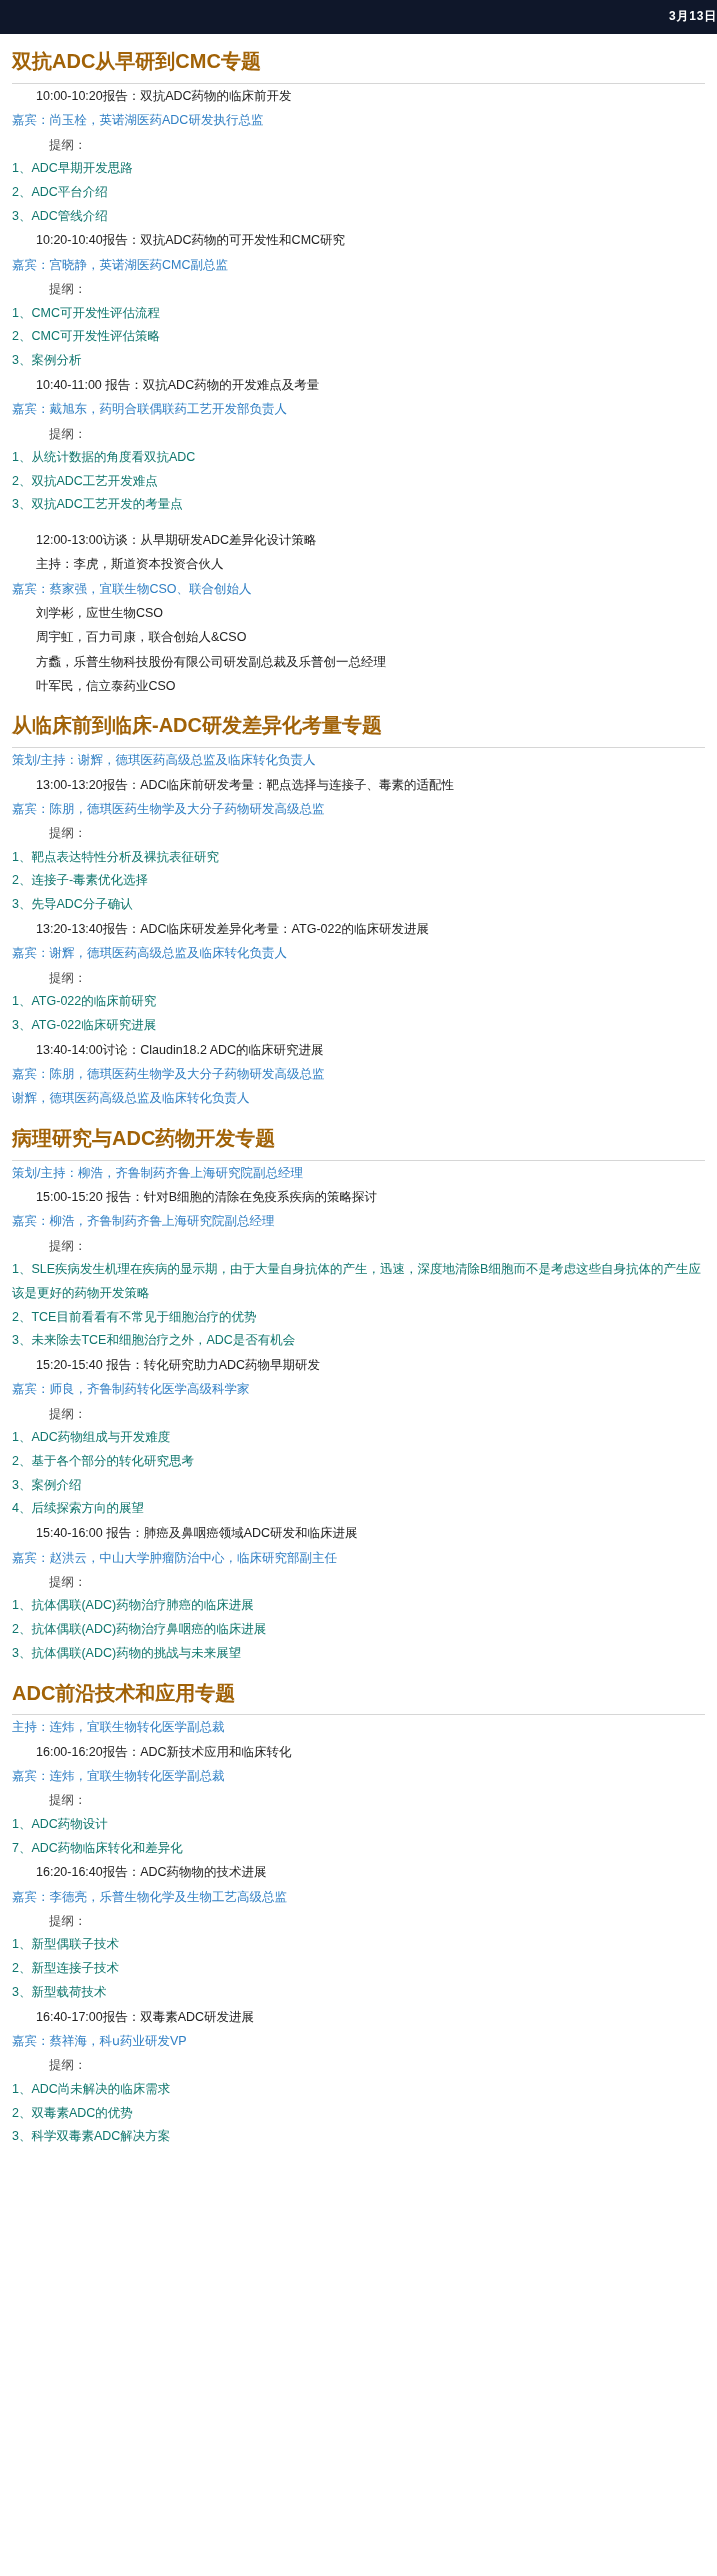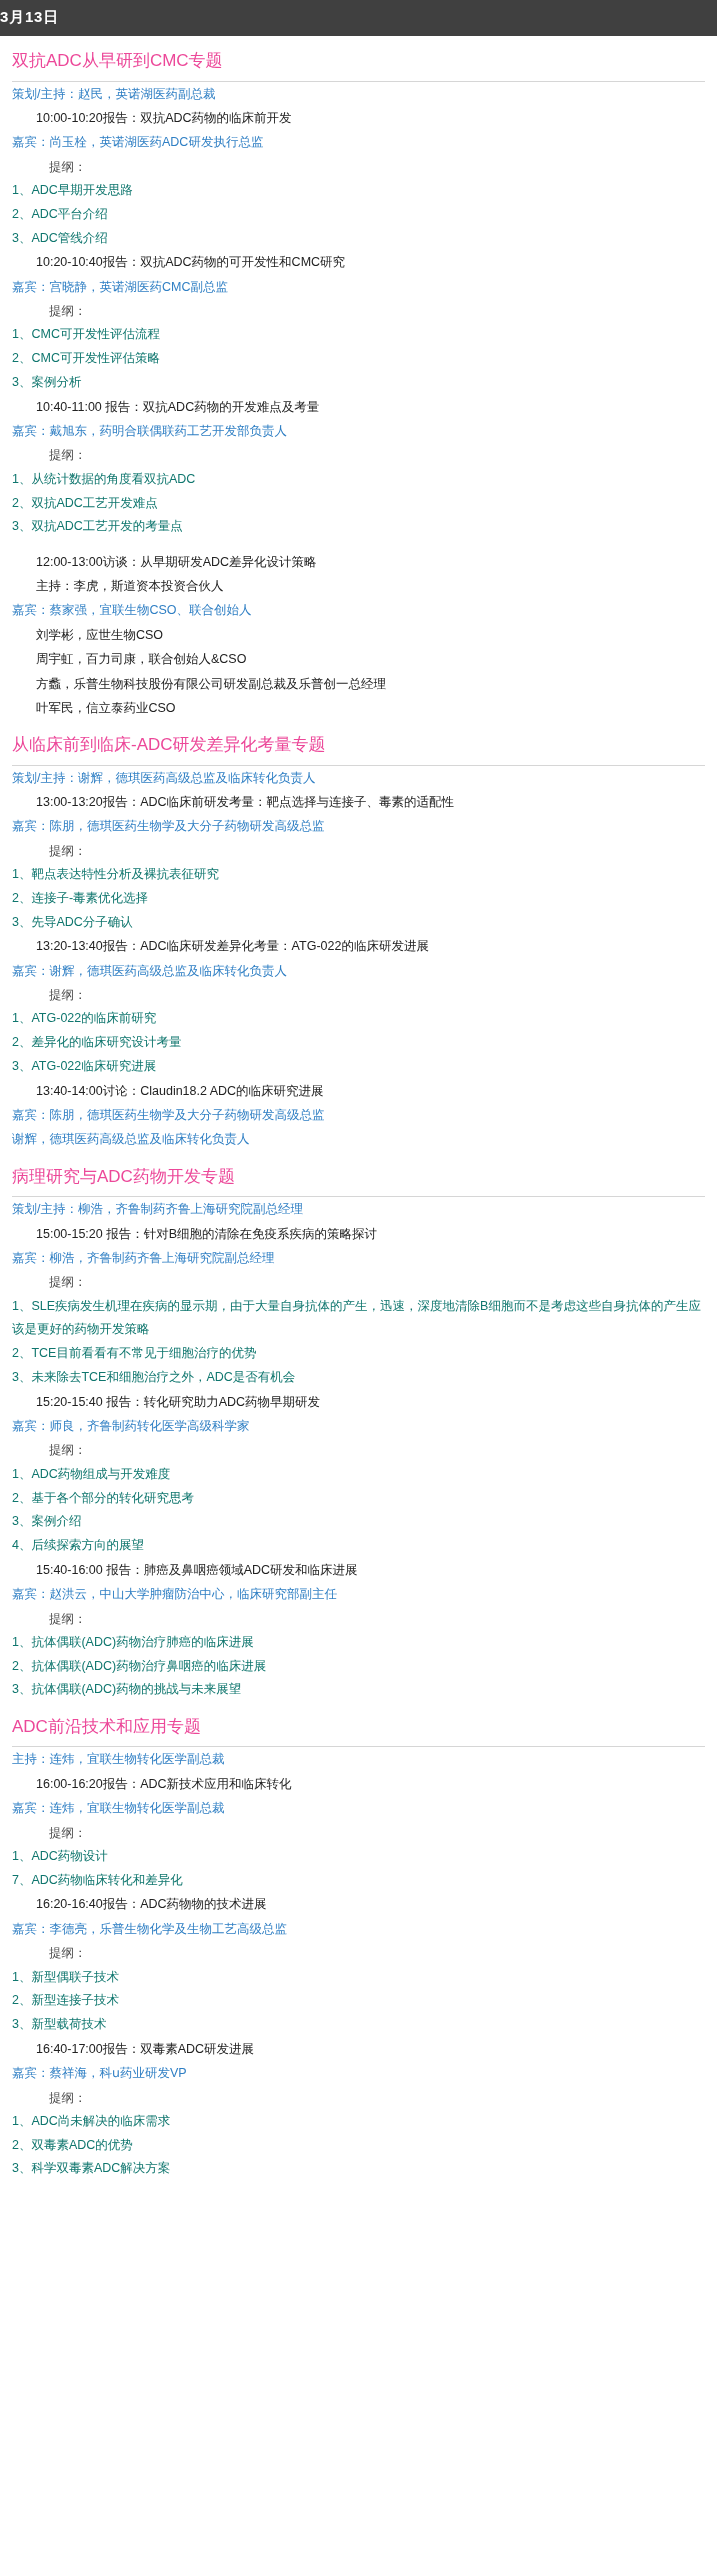--- a/index.html
+++ b/index.html
@@ -13,36 +13,36 @@
     color: #222222;
     -webkit-font-smoothing: antialiased;
   }
   .page {
     width: 717px;
     background: #ffffff;
     padding: 0 0 10.6px 0;
   }
   
   .date-bar {
-    background: #404040;
+    background: #0f172a;
     color: #ffffff;
-    text-align: left;
-    font-size: 15px;
+    text-align: right;
+    font-size: 12px;
     font-weight: bold;
     letter-spacing: 0.8px;
     padding: 8.3px 0 9px 0;
   }
   .content {
     padding: 0 12px;
   }
   
   .section-title {
-    font-size: 17px;
-    font-weight: normal;
-    color: #ec4899;
+    font-size: 20px;
+    font-weight: bold;
+    color: #a16207;
     margin: 12px 0 4.5px 0;
     line-height: 1.5;
   }
   .rule {
     border: none;
     border-top: 0.8px solid #d6d6d6;
     margin: 6.8px 0 0 0;
     height: 0;
   }
   
@@ -78,21 +78,20 @@
 
 <div class="page">
 
   <div class="date-bar">3月13日</div>
 
   <div class="content">
     <div id="sections-root">
         <div class="block">
           <div class="section-title">双抗ADC从早研到CMC专题</div>
           <hr class="rule">
-          <div class="line blue">策划/主持：赵民，英诺湖医药副总裁</div>
           <div class="line plain">10:00-10:20报告：双抗ADC药物的临床前开发</div>
           <div class="line blue">嘉宾：尚玉栓，英诺湖医药ADC研发执行总监</div>
           <div class="line outline-head">提纲：</div>
           <div class="line item wrap">1、ADC早期开发思路</div>
           <div class="line item wrap">2、ADC平台介绍</div>
           <div class="line item wrap">3、ADC管线介绍</div>
           <div class="line plain">10:20-10:40报告：双抗ADC药物的可开发性和CMC研究</div>
           <div class="line blue">嘉宾：宫晓静，英诺湖医药CMC副总监</div>
           <div class="line outline-head">提纲：</div>
           <div class="line item wrap">1、CMC可开发性评估流程</div>
@@ -120,21 +119,20 @@
           <div class="line plain">13:00-13:20报告：ADC临床前研发考量：靶点选择与连接子、毒素的适配性</div>
           <div class="line blue">嘉宾：陈朋，德琪医药生物学及大分子药物研发高级总监</div>
           <div class="line outline-head">提纲：</div>
           <div class="line item wrap">1、靶点表达特性分析及裸抗表征研究</div>
           <div class="line item wrap">2、连接子-毒素优化选择</div>
           <div class="line item wrap">3、先导ADC分子确认</div>
           <div class="line plain">13:20-13:40报告：ADC临床研发差异化考量：ATG-022的临床研发进展</div>
           <div class="line blue">嘉宾：谢辉，德琪医药高级总监及临床转化负责人</div>
           <div class="line outline-head">提纲：</div>
           <div class="line item wrap">1、ATG-022的临床前研究</div>
-          <div class="line item wrap">2、差异化的临床研究设计考量</div>
           <div class="line item wrap">3、ATG-022临床研究进展</div>
           <div class="line plain">13:40-14:00讨论：Claudin18.2 ADC的临床研究进展</div>
           <div class="line blue">嘉宾：陈朋，德琪医药生物学及大分子药物研发高级总监</div>
           <div class="line blue">谢辉，德琪医药高级总监及临床转化负责人</div>
         </div>
         <div class="block">
           <div class="section-title">病理研究与ADC药物开发专题</div>
           <hr class="rule">
           <div class="line blue">策划/主持：柳浩，齐鲁制药齐鲁上海研究院副总经理</div>
           <div class="line plain">15:00-15:20 报告：针对B细胞的清除在免疫系疾病的策略探讨</div>

